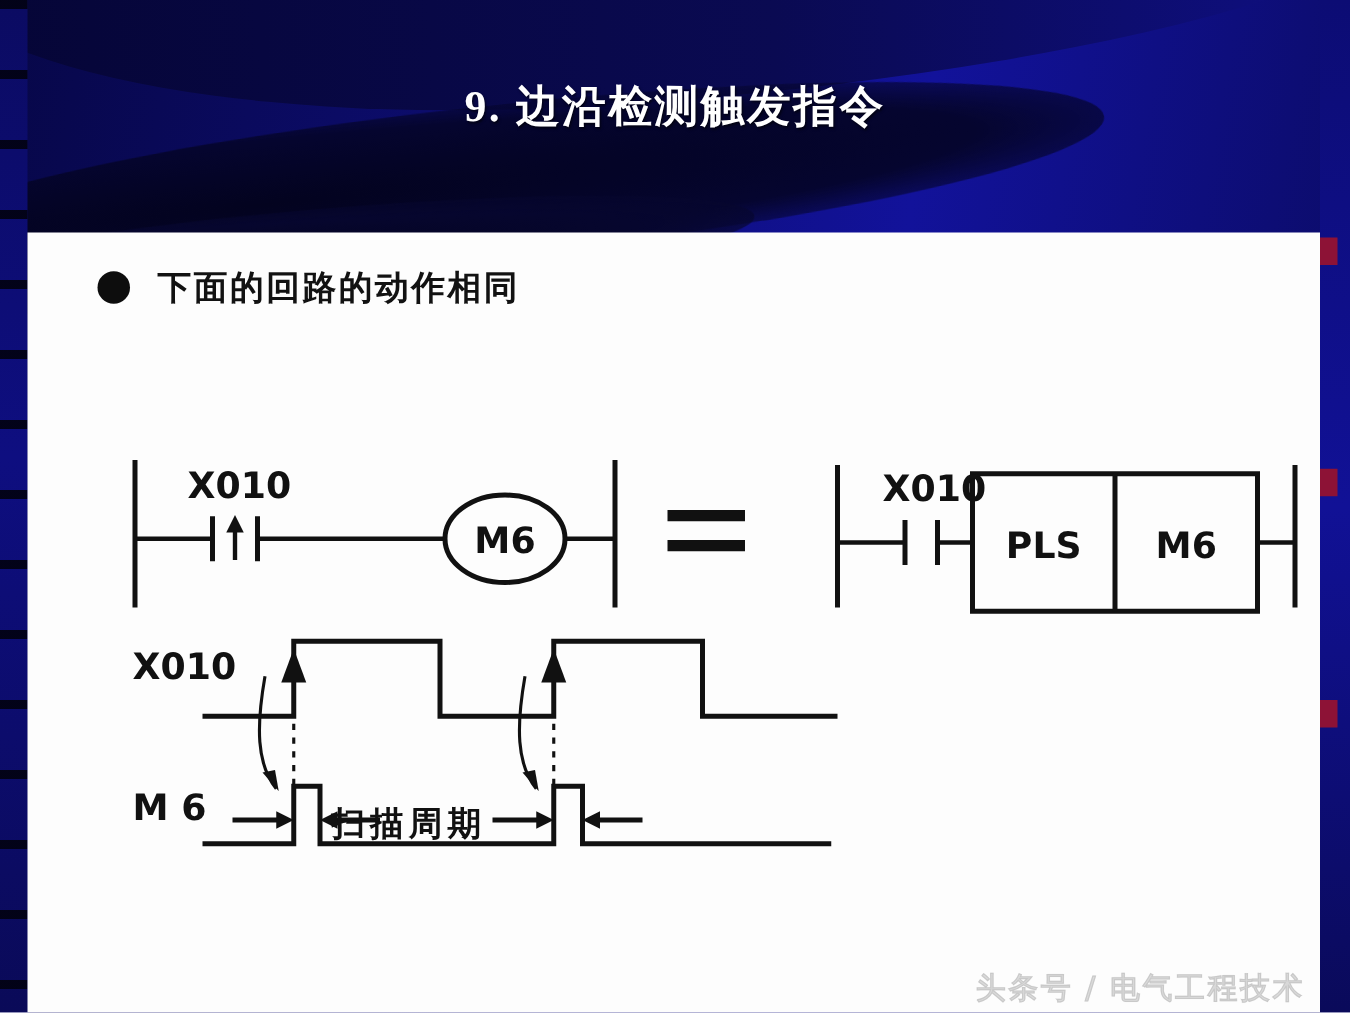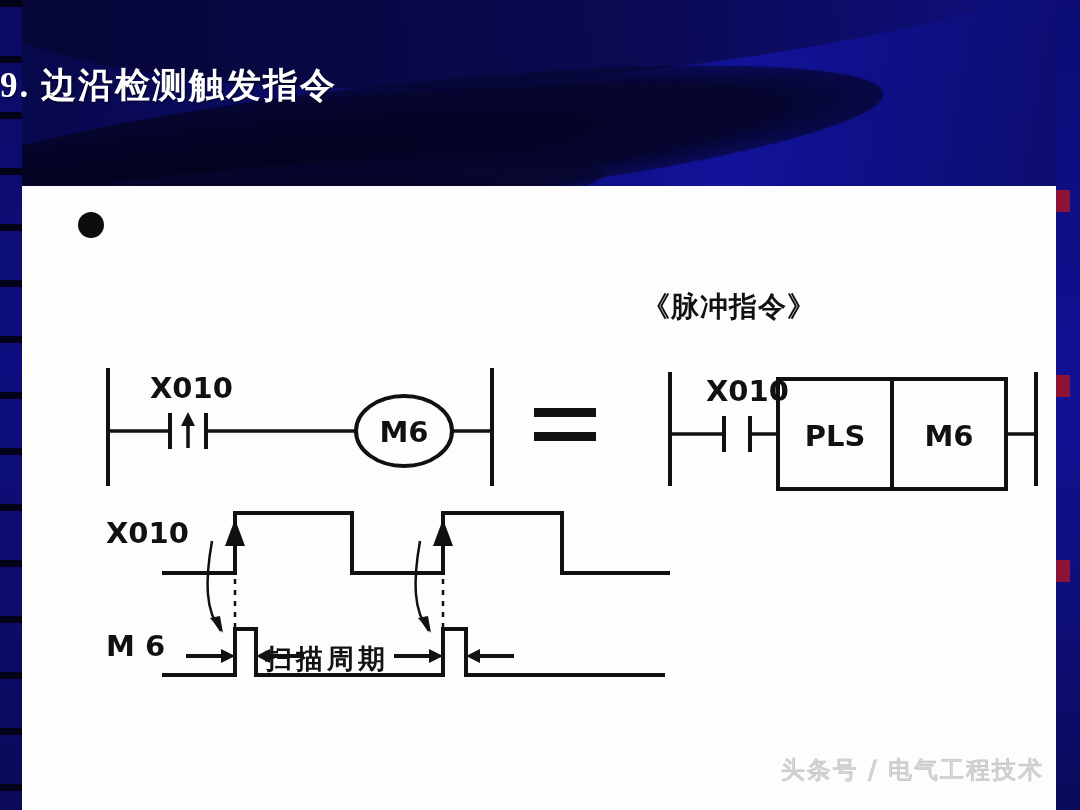--- a/index.html
+++ b/index.html
@@ -89,20 +89,21 @@
     width: 14px;
     height: 22px;
     background: #8d1236;
   }
   
   .title {
     position: absolute;
     left: 0;
     top: 62px;
     width: 1080px;
+    text-align: center;
     color: #ffffff;
     font-family: "Liberation Serif", "DejaVu Serif", serif;
     font-weight: bold;
     font-size: 35px;
     letter-spacing: 2px;
     text-shadow: 1px 1px 2px rgba(0,0,0,0.6);
   }
   
   .panel {
     position: absolute;
@@ -157,21 +158,21 @@
     font-size: 27px;
     color: #121212;
     font-weight: 700;
     letter-spacing: 0.5px;
     font-family: "Liberation Serif", "DejaVu Serif", serif;
     white-space: nowrap;
   }
   .watermark {
     position: absolute;
     right: 12px;
-    top: 568px;
+    top: 588px;
     font-size: 24px;
     color: transparent;
     letter-spacing: 2px;
     font-family: "DejaVu Sans", "Liberation Sans", sans-serif;
     -webkit-text-stroke: 1px #c9c9c9;
     text-shadow: 0 0 1px #d8d8d8;
     white-space: nowrap;
   }
   
   .diagram {
@@ -202,23 +203,23 @@
     <div class="red-mark" style="top:560px"></div>
   </div>
 
   <div class="title">9.  边沿检测触发指令</div>
 
   <div class="panel">
     <div class="panel-inner">
 
       <div class="bullet-row">
         <span class="bullet-dot"></span>
+        <span class="bullet-text">下面的回路的动作相同</span>
       </div>
 
-      <div class="sec-label sec-pls">《脉冲指令》</div>
 
       <svg class="diagram" viewBox="0 0 1034 624">
 
         <g stroke="#111" fill="none">
 
           <line x1="86" y1="182" x2="86" y2="300" stroke-width="4"></line>
 
           <line x1="86" y1="245" x2="148" y2="245" stroke-width="3.5"></line>
 
           <line x1="148" y1="227" x2="148" y2="263" stroke-width="4"></line>

